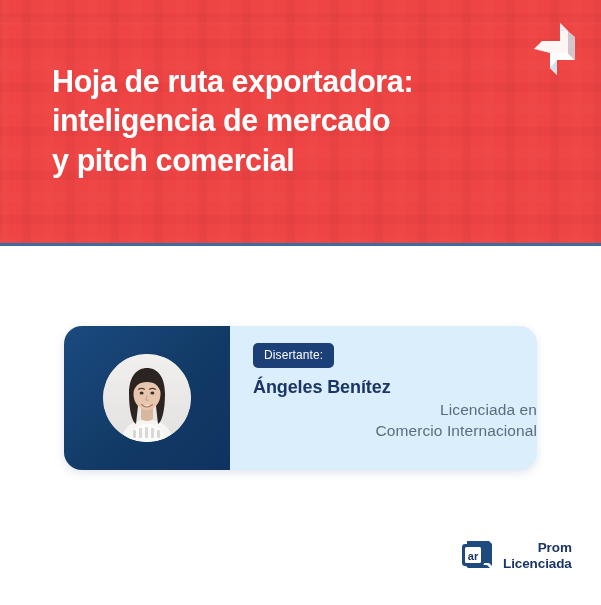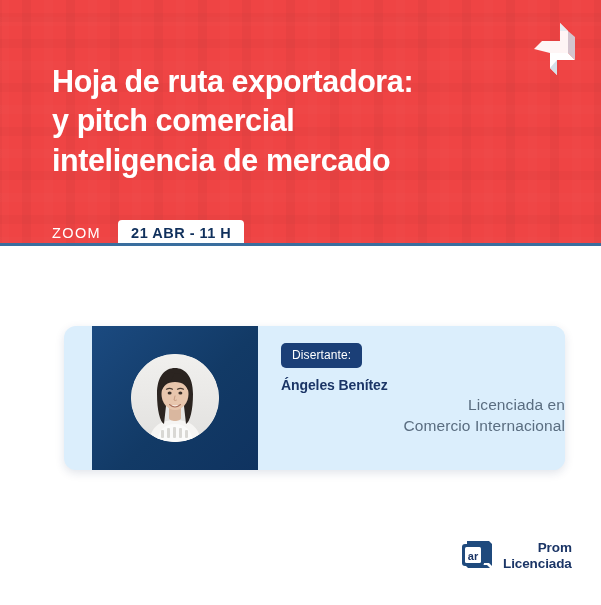--- a/index.html
+++ b/index.html
@@ -112,26 +112,25 @@
     white-space: nowrap;
   }
 
   
   .speaker-card {
     position: absolute;
     left: 64px;
     top: 326px;
     width: 473px;
     height: 144px;
-    border-radius: 12px;
+    border-radius: 18px;
     overflow: hidden;
     display: flex;
     box-shadow: 0 3px 10px rgba(20,50,90,0.13);
     background: #dbeefc;
-    padding-left: 28px;
   }
   .speaker-photo-panel {
     width: 166px;
     height: 144px;
     background: linear-gradient(135deg, #1b4a80 0%, #123a66 55%, #0f3360 100%);
     display: flex;
     align-items: center;
     justify-content: center;
     flex: 0 0 auto;
   }
@@ -155,21 +154,21 @@
     color: #ffffff;
     font-size: 12px;
     font-weight: normal;
     padding: 5px 11px 6px 11px;
     border-radius: 5px;
     letter-spacing: 0.1px;
   }
   .speaker-name {
     margin-top: 9px;
     color: #1b3566;
-    font-size: 14px;
+    font-size: 18px;
     font-weight: bold;
     letter-spacing: -0.1px;
   }
   .speaker-role {
     margin-top: 2px;
     color: #5a6d80;
     font-size: 15.5px;
     font-weight: normal;
     line-height: 1.33;
     letter-spacing: 0.1px;
@@ -217,28 +216,24 @@
       <path d="M44 12 L51 18 L51 41 L44 34 Z" fill="#cfdbe6" opacity="0.85"></path>
       <path d="M36 4 L44 12 L36 12 Z" fill="#e3eaf1" opacity="0.9"></path>
 
       <path d="M26 34 L44 34 L51 41 L33 41 L33 56 L26 49 Z" fill="#ffffff"></path>
       <path d="M26 49 L33 56 L33 41 Z" fill="#cfdbe6" opacity="0.9"></path>
     </svg>
   </div>
 
   <div class="title">
     <span class="title-line">Hoja de ruta exportadora:</span>
+    <span class="title-line">inteligencia de mercado</span>
     <span class="title-line">y pitch comercial</span>
-    <span class="title-line">inteligencia de mercado</span>
-  </div>
-
-  <div class="meta-row">
-    <div class="meta-platform">ZOOM</div>
-    <div class="meta-date-badge">21 ABR - 11 H</div>
-  </div>
+  </div>
+
 
   <div class="header-bottom-rule"></div>
 </div>
 
 <div class="speaker-card">
 
   <div class="speaker-photo-panel">
     <div class="avatar">
       <svg viewBox="0 0 88 88" width="88" height="88" xmlns="http://www.w3.org/2000/svg">
         <defs>

